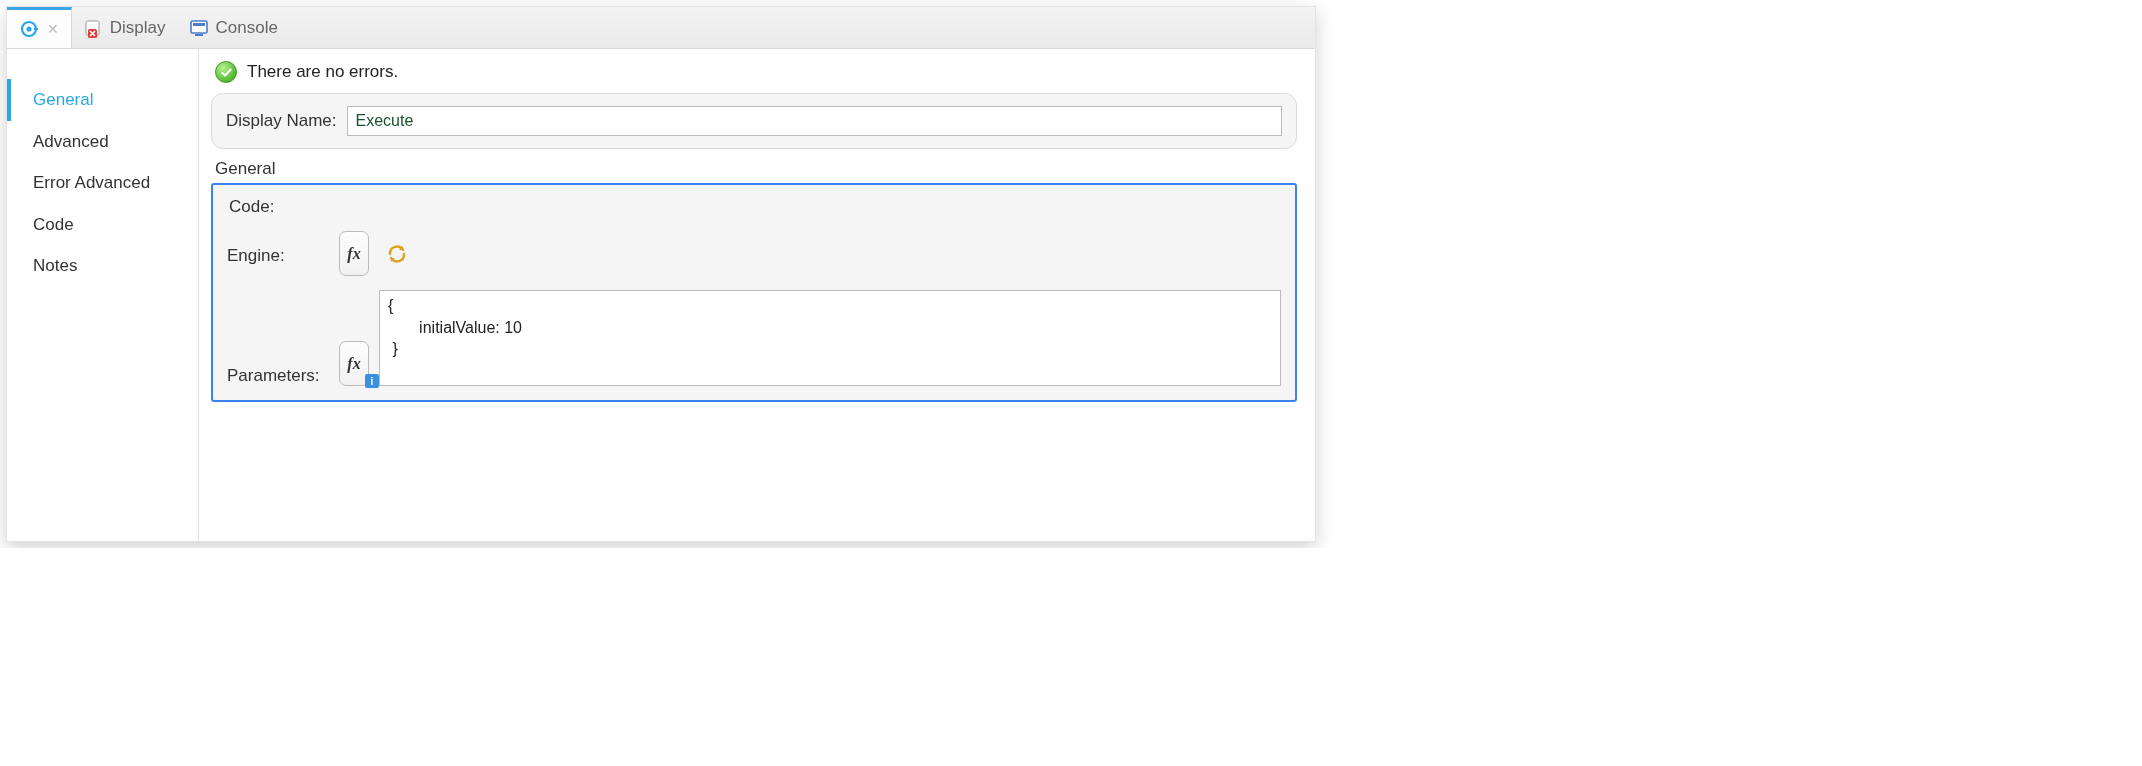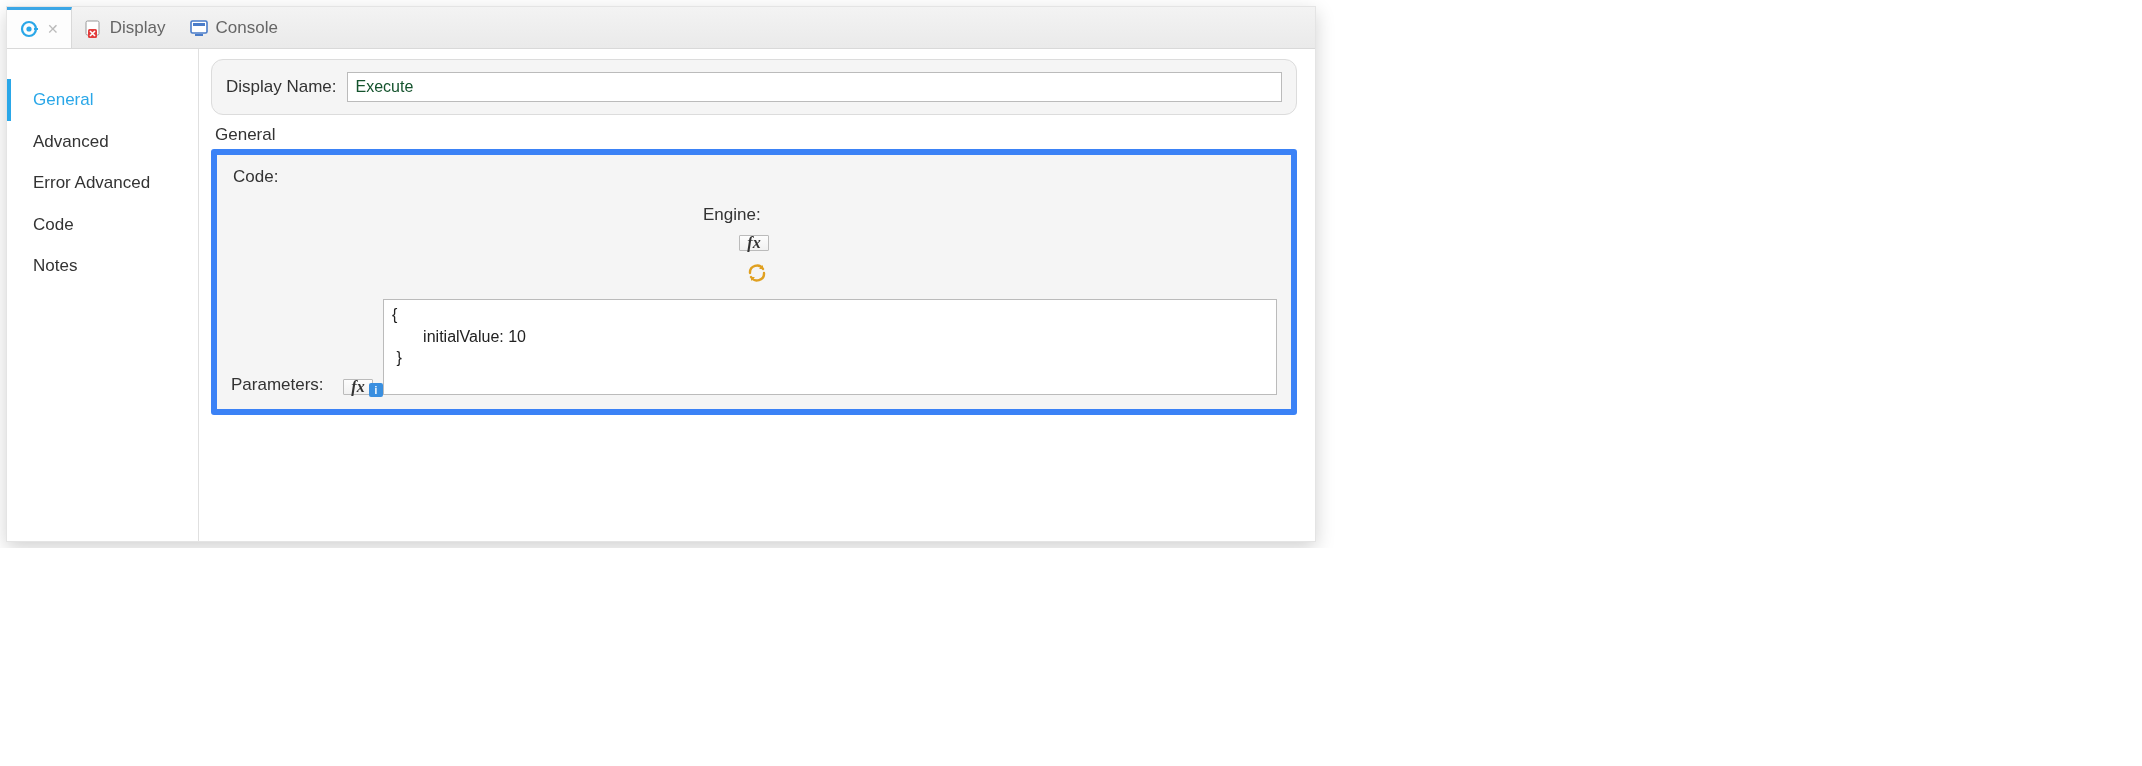--- a/index.html
+++ b/index.html
@@ -117,21 +117,21 @@
     color: #14532d;
     font-family: inherit;
   }
   .section-heading {
     font-size: 17px;
     color: #333;
     margin: 8px 0 4px 4px;
   }
   .fieldset-panel {
     background: #f5f5f5;
-    border: 6px solid #3b82f6;
+    border: 2px solid #3b82f6;
     border-radius: 3px;
     padding: 12px 14px 14px 14px;
   }
   .fieldset-panel .label-code {
     font-size: 17px; color: #333; margin: 0 0 6px 2px; display:block;
   }
   .code-area {
     width: 100%;
     height: 126px;
     background: #fff;
@@ -156,32 +156,32 @@
     white-space: pre;
     resize: none;
     color: #222;
   }
   .engine-row, .params-row {
     display: flex;
     align-items: flex-end;
     gap: 10px;
     margin-top: 14px;
   }
-  .engine-row { align-items: center; flex-direction: column; }
+  .engine-row { align-items: center; }
   .row-label {
     font-size: 17px;
     color: #333;
     min-width: 102px;
     padding-top: 4px;
   }
   .fx-btn {
-    width: 30px; height: 16px;
+    width: 30px; height: 45px;
     background: linear-gradient(#fdfdfd,#f1f1f1);
     border: 1px solid #bbb;
-    border-radius: 1px;
+    border-radius: 7px;
     display:flex; align-items:center; justify-content:center;
     cursor: pointer;
     flex-shrink: 0;
   }
   .fx-btn span { font-style: italic; font-family: Georgia, serif; font-size: 16px; font-weight: 600; color: #333;}
   .engine-select {
     flex: 1;
     display: flex;
     align-items: center;
     height: 28px;
@@ -278,20 +278,28 @@
       <div class="side-item">
         <span>Code</span>
       </div>
       <div class="side-item">
         <span>Notes</span>
       </div>
     </div>
 
     <div class="content">
 
+      <div class="status-row">
+        <span class="check-icon">
+          <svg viewBox="0 0 14 14">
+              <path d="M2.5 7.5 L5.5 10.2 L11.5 3.8" fill="none" stroke="#fff" stroke-width="2.2" stroke-linecap="round" stroke-linejoin="round"></path>
+            </svg>
+        </span>
+        <span>There are no errors.</span>
+      </div>
 
       <div class="panel">
         <div class="form-row">
           <span class="label">Display Name:</span>
           <input class="text-input" type="text" value="Execute" style="">
         </div>
       </div>
 
       <div class="section-heading">General</div>
 

